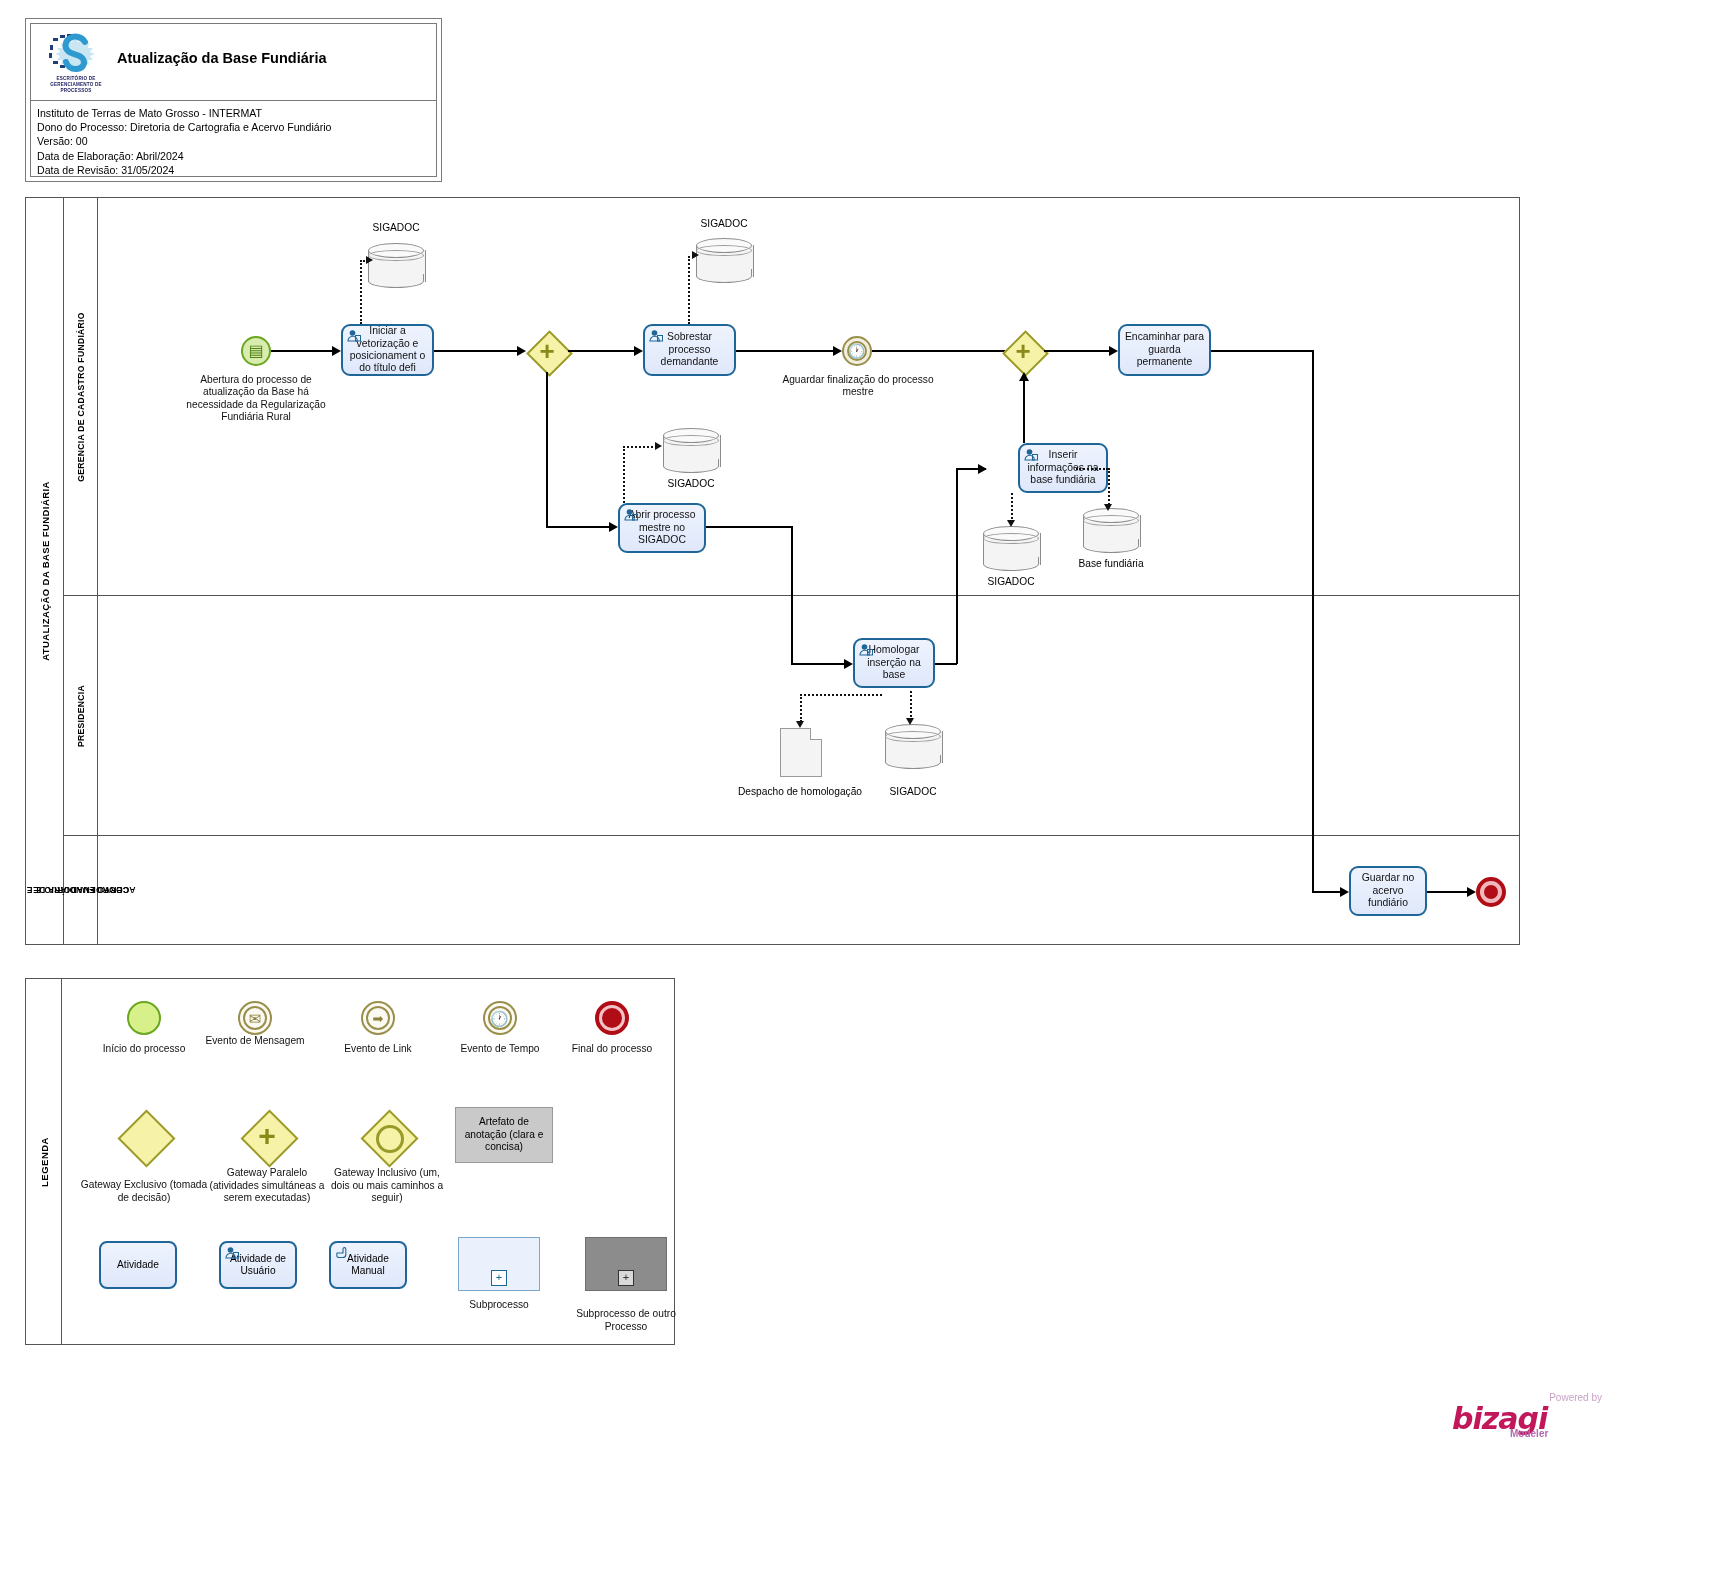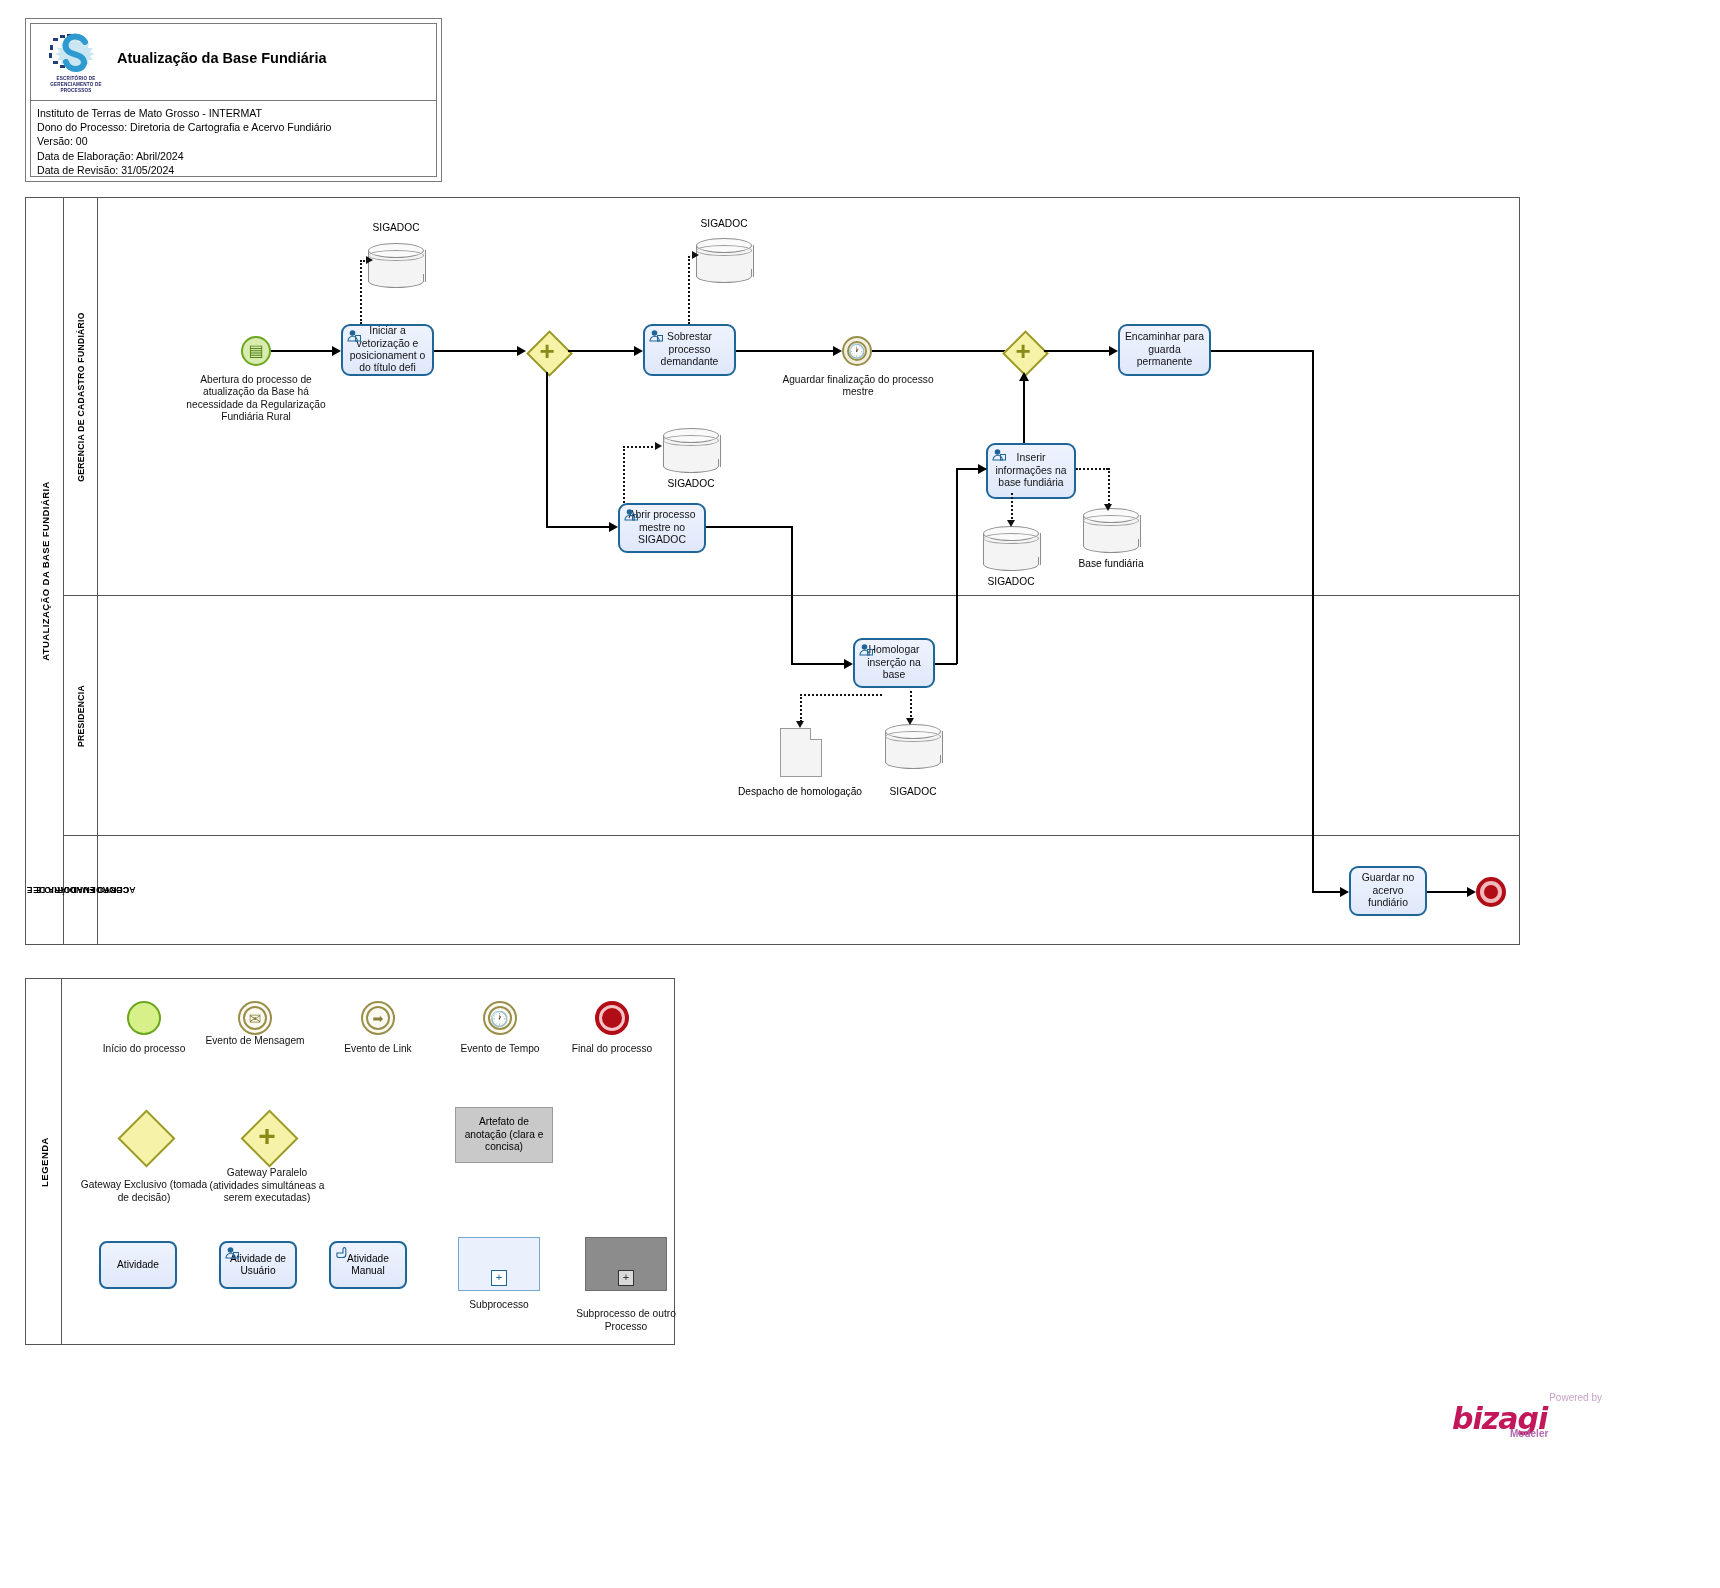--- a/index.html
+++ b/index.html
@@ -266,21 +266,21 @@
             <div class="body"></div>
               <div class="top"></div>
               <div class="rib"></div>
               <div class="bot"></div>
           </div>
           <div class="ds-lbl" style="left:545px;top:280px;width:96px;">SIGADOC</div>
           <div class="dotv" style="left:525px;top:248px;height:57px;"></div>
           <div class="dot" style="left:525px;top:248px;width:34px;"></div>
           <div class="darw-r" style="left:557px;top:244px;"></div>
 
-          <div class="task" style="left:888px;top:245px;width:90px;height:56px;">
+          <div class="task" style="left:920px;top:245px;width:90px;height:50px;">
             <svg class="usr-ico" viewBox="0 0 14 13">
               <circle cx="5.5" cy="4" r="2.8" fill="#1f6698"></circle>
               <path d="M1 12 a4.7 4.7 0 0 1 9.4 0z" fill="none" stroke="#1f6698" stroke-width="1.1"></path>
               <rect x="8.5" y="6.5" width="5" height="5.5" fill="none" stroke="#1f6698" stroke-width="1"></rect>
             </svg>
             <span class="lbl">Inserir informações na base fundiária</span>
           </div>
 
           <div class="ln lnv" style="left:925px;top:182px;width:1.6px;height:63px;"></div>
           <div class="arw arw-u" style="left:921px;top:174px;"></div>
@@ -433,20 +433,27 @@
             <div class="dia"></div>
           </div>
         <div class="lg-cap" style="margin-top:16px;">Gateway  Exclusivo (tomada de decisão)</div>
       </div>
       <div class="lg-cell" style="left:140px;top:130px;width:130px;">
         <div class="lg-gw">
           <div class="dia"></div>
             <span class="sym">+</span>
         </div>
         <div class="lg-cap" style="margin-top:4px;">Gateway  Paralelo (atividades simultáneas a serem executadas)</div>
+      </div>
+      <div class="lg-cell" style="left:262px;top:130px;width:126px;">
+        <div class="lg-gw">
+          <div class="dia"></div>
+            <div class="circ"></div>
+        </div>
+        <div class="lg-cap" style="margin-top:4px;">Gateway  Inclusivo (um, dois ou mais caminhos a seguir)</div>
       </div>
       <div class="lg-cell" style="left:382px;top:128px;width:120px;">
         <div class="lg-anno">
           <span>Artefato de anotação (clara e concisa)</span>
         </div>
       </div>
 
       <div class="lg-cell" style="left:14px;top:262px;width:124px;">
         <div class="lg-task">
           <span>Atividade</span>

